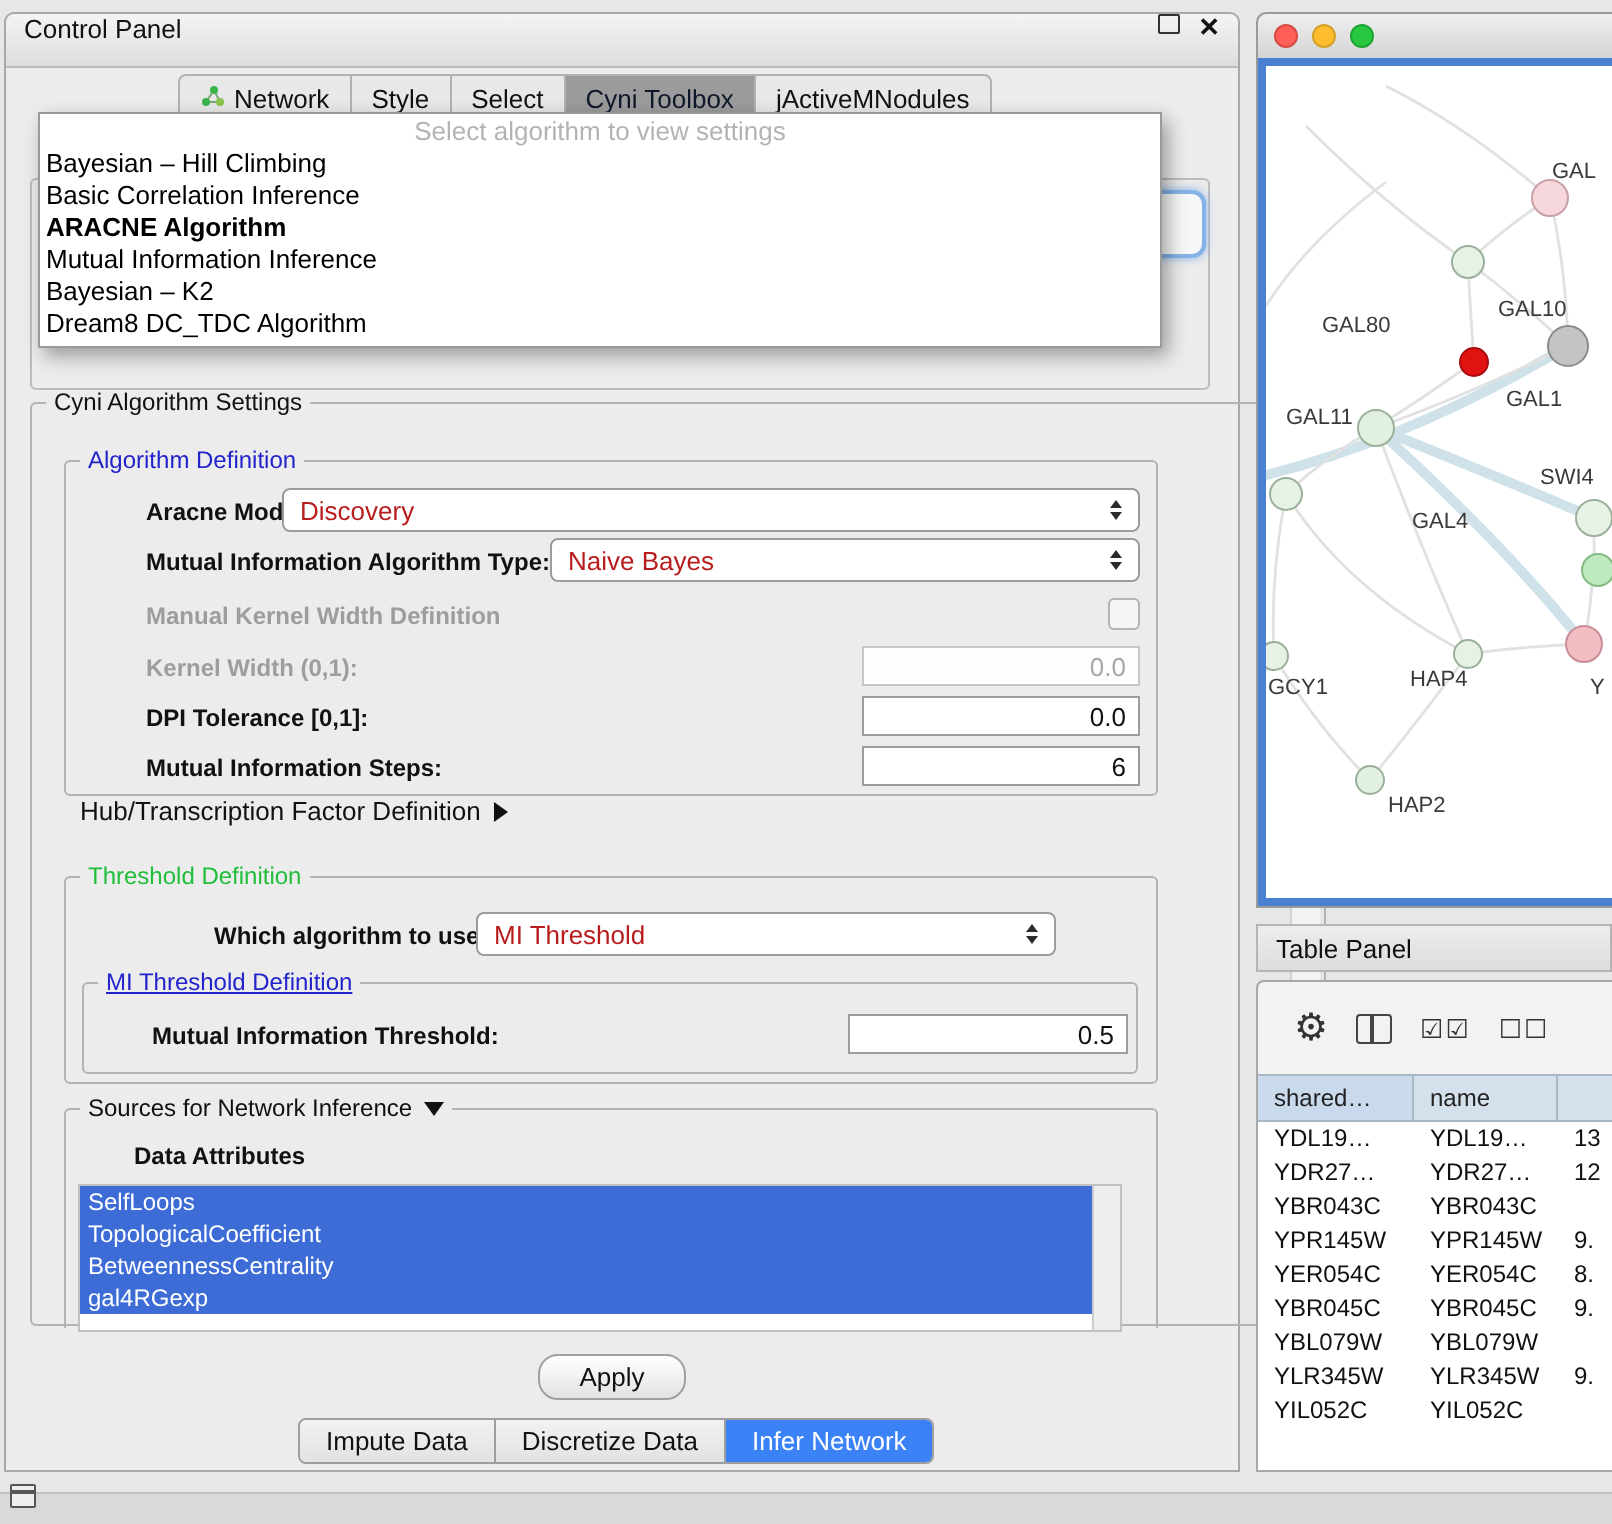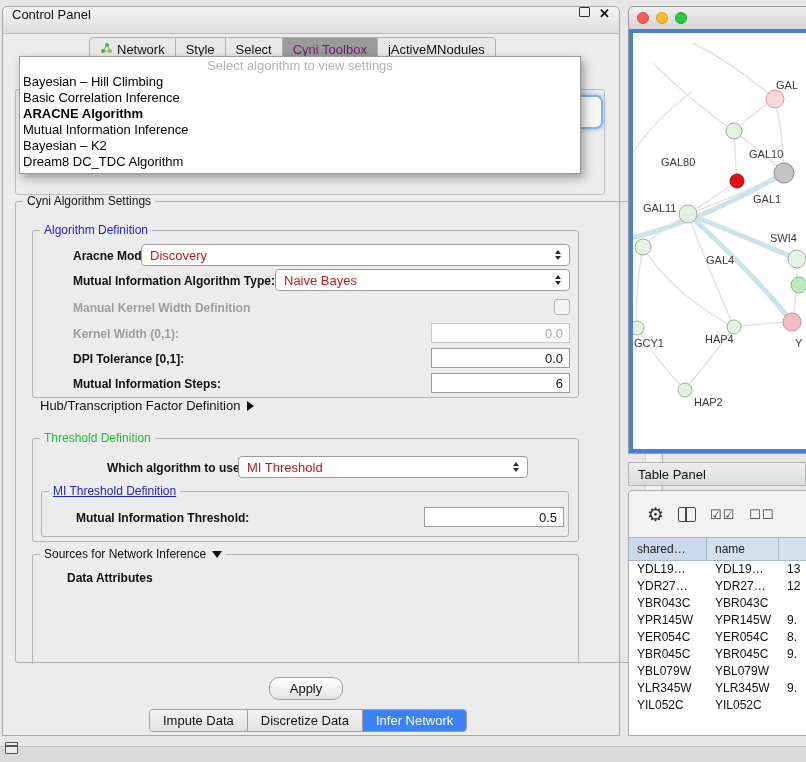--- a/index.html
+++ b/index.html
@@ -7,21 +7,21 @@
 
   
   .cp-window{position:absolute;left:2px;top:6px;width:618px;height:730px;background:#ececec;border:1px solid #a8a8a8;border-radius:5px 5px 0 0;box-sizing:border-box;}
   .cp-titlebar{height:26px;background:linear-gradient(#f4f4f4,#dddddd);border-bottom:1px solid #bdbdbd;border-radius:5px 5px 0 0;display:flex;align-items:flex-start;padding:0 9px;font-size:13px;color:#111;}
   .cp-titlebar .float-icon{margin-left:auto;width:9px;height:8px;border:1.5px solid #333;border-radius:1px;}
   .cp-titlebar .close-icon{margin-left:9px;font-weight:bold;font-size:13px;color:#111;line-height:1;}
 
   .tabs{position:absolute;left:86px;top:30px;display:flex;height:22px;border:1px solid #b2b2b2;border-radius:4px;background:#e8e8e8;overflow:hidden;}
   .tab{display:flex;align-items:center;gap:4px;padding:0 10px;font-size:13px;color:#111;border-right:1px solid #b2b2b2;white-space:nowrap;}
   .tab:last-child{border-right:none;}
-  .tab.active{background:#9b9b9b;color:#701a75;}
+  .tab.active{background:#9b9b9b;color:#0f172a;}
 
   
   .hidden-group{position:absolute;left:12px;top:82px;width:588px;height:104px;border:1px solid #bcbcbc;border-radius:3px;z-index:1;}
   .combo-remnant{position:absolute;left:568px;top:88px;width:28px;height:30px;background:#f7f7f7;border:2px solid #85b3e8;border-radius:7px;box-shadow:0 0 5px #85b3e8;z-index:2;}
   .algo-popup{position:absolute;left:16px;top:49px;width:560px;background:#ffffff;border:1px solid #9a9a9a;box-shadow:3px 4px 9px rgba(0,0,0,.35);z-index:10;padding-bottom:3px;}
   .popup-placeholder{height:17px;line-height:17px;text-align:center;color:#b3b3b3;font-size:13px;}
   .popup-item{height:16px;line-height:16px;padding-left:3px;font-size:13px;color:#000;}
   .popup-item.selected{font-weight:bold;}
 
   
@@ -214,20 +214,29 @@
           <span class="flabel" style="left:10px;top:19px;">Mutual Information Threshold:</span>
           <input class="field" style="left: 382px; top: 15px; width: 140px;" value="0.5">
         </div>
       </div>
 
       <div class="group" style="left:16px;top:352px;width:547px;height:110px;border-bottom:none;border-radius:3px 3px 0 0;">
         <span class="gtitle black">
           <span>Sources for Network Inference</span><span class="tri-down"></span>
         </span>
         <span class="flabel" style="left:10px;top:16px;font-size:12px;">Data Attributes</span>
+        <div class="attr-list">
+          <div>
+              <div class="sel-item">SelfLoops</div>
+              <div class="sel-item">TopologicalCoefficient</div>
+              <div class="sel-item">BetweennessCentrality</div>
+              <div class="sel-item">gal4RGexp</div>
+            </div>
+          <div class="list-scroll"></div>
+        </div>
       </div>
     </div>
 
     <div class="apply-btn">Apply</div>
 
     <div class="bottom-tabs">
         <div class="btab">Impute Data</div>
         <div class="btab">Discretize Data</div>
         <div class="btab active">Infer Network</div>
       </div>

